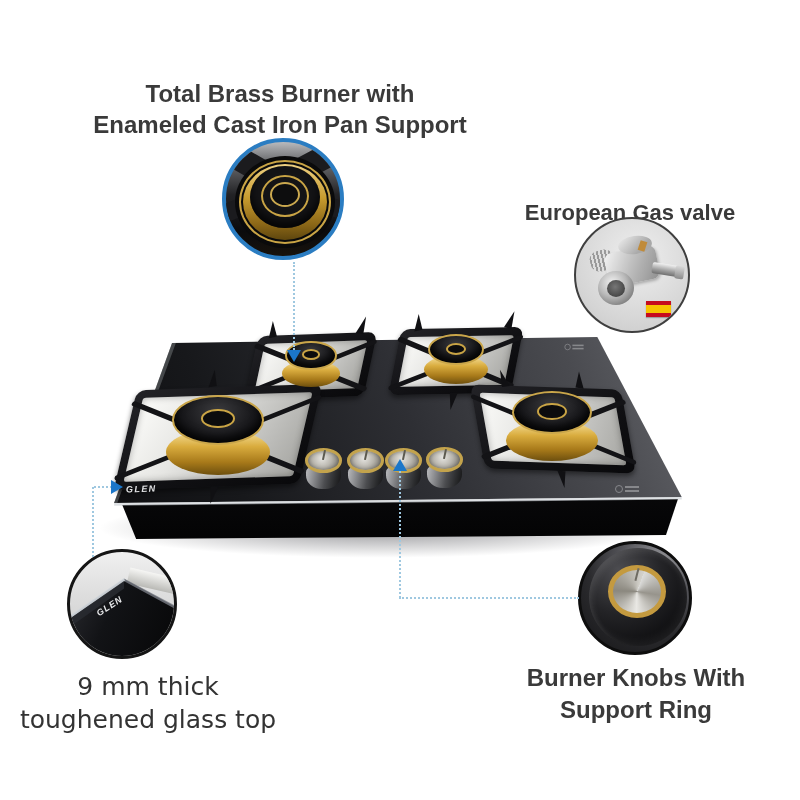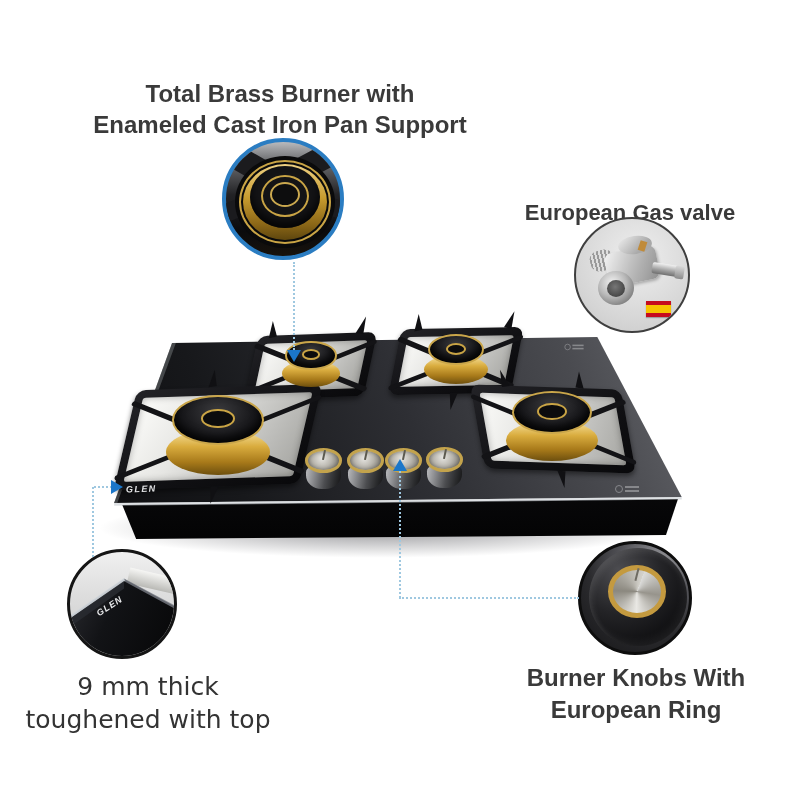--- a/index.html
+++ b/index.html
@@ -169,25 +169,25 @@
 
   <div class="callout-text ct-burner">
     <div>Total Brass Burner with</div>
     <div>Enameled Cast Iron Pan Support</div>
   </div>
   <div class="callout-text ct-valve">
     <div>European Gas valve</div>
   </div>
   <div class="callout-text ct-glass">
     <div>9 mm thick</div>
-    <div>toughened with top</div>
+    <div>toughened glass top</div>
   </div>
   <div class="callout-text ct-knobs">
     <div>Burner Knobs With</div>
-    <div>European Ring</div>
+    <div>Support Ring</div>
   </div>
 
   <div class="dotline dl-v" style="left:293px; top:262px; height:88px;"></div>
   <div class="arrow a-down"></div>
   <div class="dotline dl-h" style="left:94px; top:486px; width:18px;"></div>
   <div class="dotline dl-v" style="left:92px; top:487px; height:70px;"></div>
   <div class="arrow a-right"></div>
   <div class="dotline dl-v" style="left:399px; top:471px; height:127px;"></div>
   <div class="dotline dl-h" style="left:399px; top:597px; width:180px;"></div>
   <div class="arrow a-up"></div>

